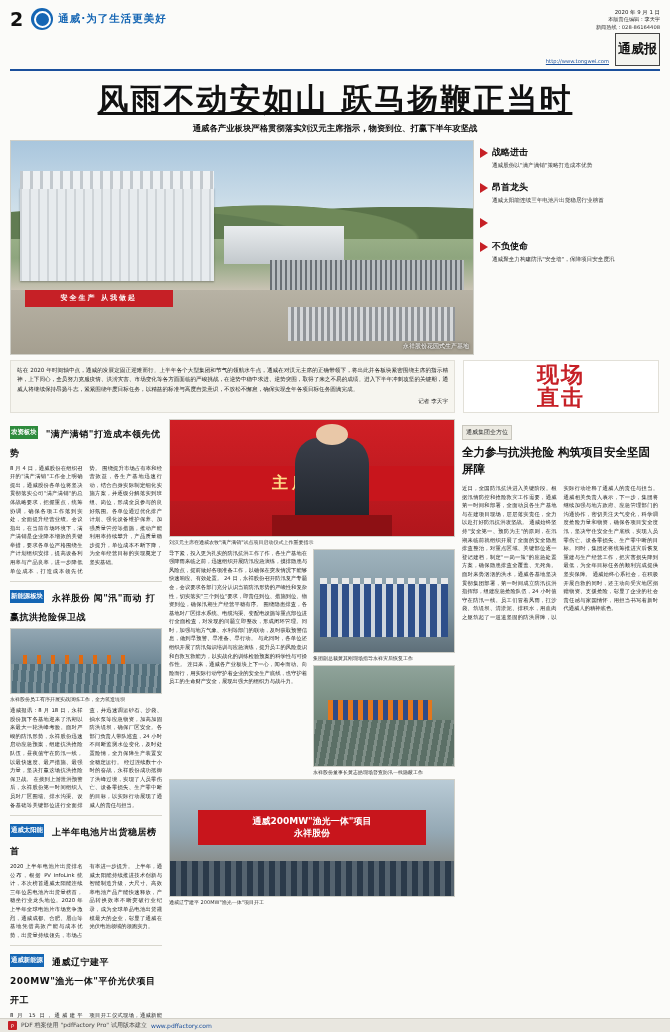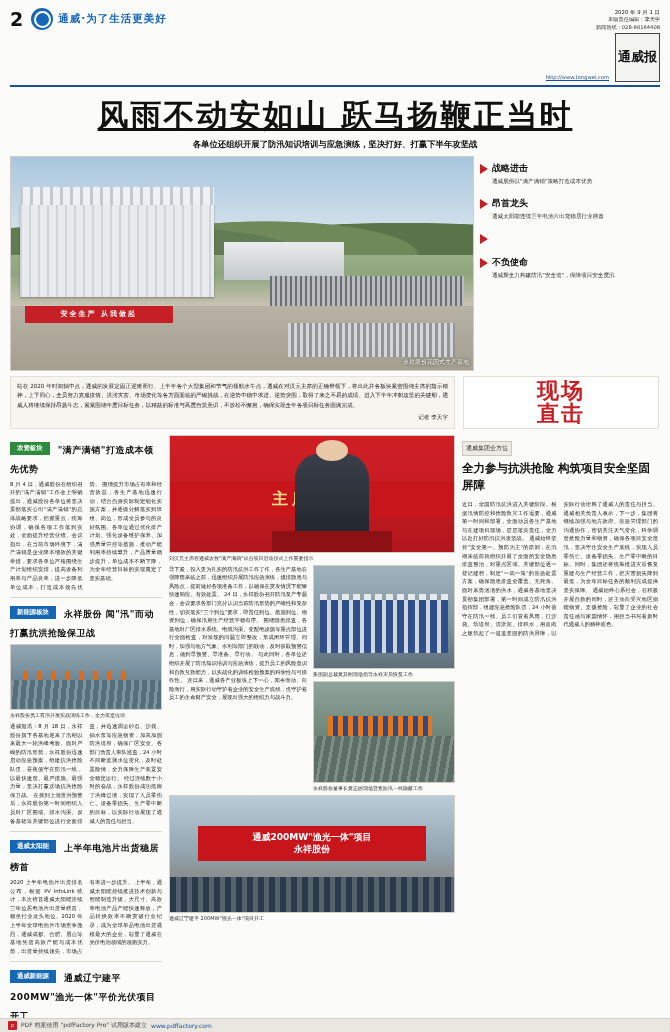--- a/index.html
+++ b/index.html
@@ -37,21 +37,21 @@
     content:""; width:13px;height:13px;border-radius:50%;
     border:2px solid #fff; display:block;
   }
   .slogan { font-size:10.5px; color:#1566b4; font-weight:bold; letter-spacing:1px; }
   .mh-right { text-align:right; font-size:5.2px; color:#333; line-height:1.5; }
   .mh-right .date { font-size:5.4px; color:#222; }
   .mh-right .url { color:#1a4f9c; text-decoration:underline; }
   .mh-right-row{ display:flex; align-items:flex-end; gap:6px; justify-content:flex-end;}
   .paper-name{
     font-size:13px;font-weight:bold;color:#111;
-    border:1px solid #444; padding:16px 2px; line-height:1.15;
+    border:1px solid #444; padding:8px 2px; line-height:1.15;
     background:#f3f3ef;
   }
 
   
   .headline {
     text-align:center; font-size:31px; font-weight:bold; color:#111;
     letter-spacing:2px; margin:8px 0 2px 0;
     font-family:"DejaVu Serif","Liberation Serif",serif;
     text-decoration:underline;
   }
@@ -131,21 +131,21 @@
   }
 
   
   .columns{ display:flex; gap:7px; margin-top:6px; }
   .col1{ width:152px; }
   .col2{ width:286px; }
   .col3{ width:196px; }
 
   .sec-tag{
     display:inline-block; background:#1566b4; color:#fff; font-size:6.4px;
-    padding:2px 7px; vertical-align:middle; font-weight:bold;
+    padding:2px 1px; vertical-align:middle; font-weight:bold;
   }
   .sec-tag.green{ background:#2e8b3d; }
   .sec-head{ margin:3px 0 4px 0; }
   .sec-title{
     font-size:9px; font-weight:bold; color:#111; margin-left:3px; letter-spacing:.5px;
   }
   .body-txt{
     font-size:5.3px; line-height:1.62; color:#222; text-align:justify;
     column-count:2; column-gap:7px;
   }
@@ -275,21 +275,21 @@
         </div>
       </div>
       <div class="mh-right-row" style="margin-top:1px;">
         <span class="url">http://www.tongwei.com</span>
         <span class="paper-name">通威报</span>
       </div>
     </div>
   </div>
 
   <div class="headline">风雨不动安如山   跃马扬鞭正当时</div>
-  <div class="subhead">各单位还组织开展了防汛知识培训与应急演练，坚决打好、打赢下半年攻坚战</div>
+  <div class="subhead">通威各产业板块严格贯彻落实刘汉元主席指示，物资到位、打赢下半年攻坚战</div>
 
   <div class="hero-wrap">
     <div class="hero">
       <div class="sky"></div>
       <div class="hills"></div>
       <div class="plant"></div>
       <div class="block2"></div>
       <div class="roadrow"></div>
       <div class="ground"></div>
       <div class="cars"></div>

